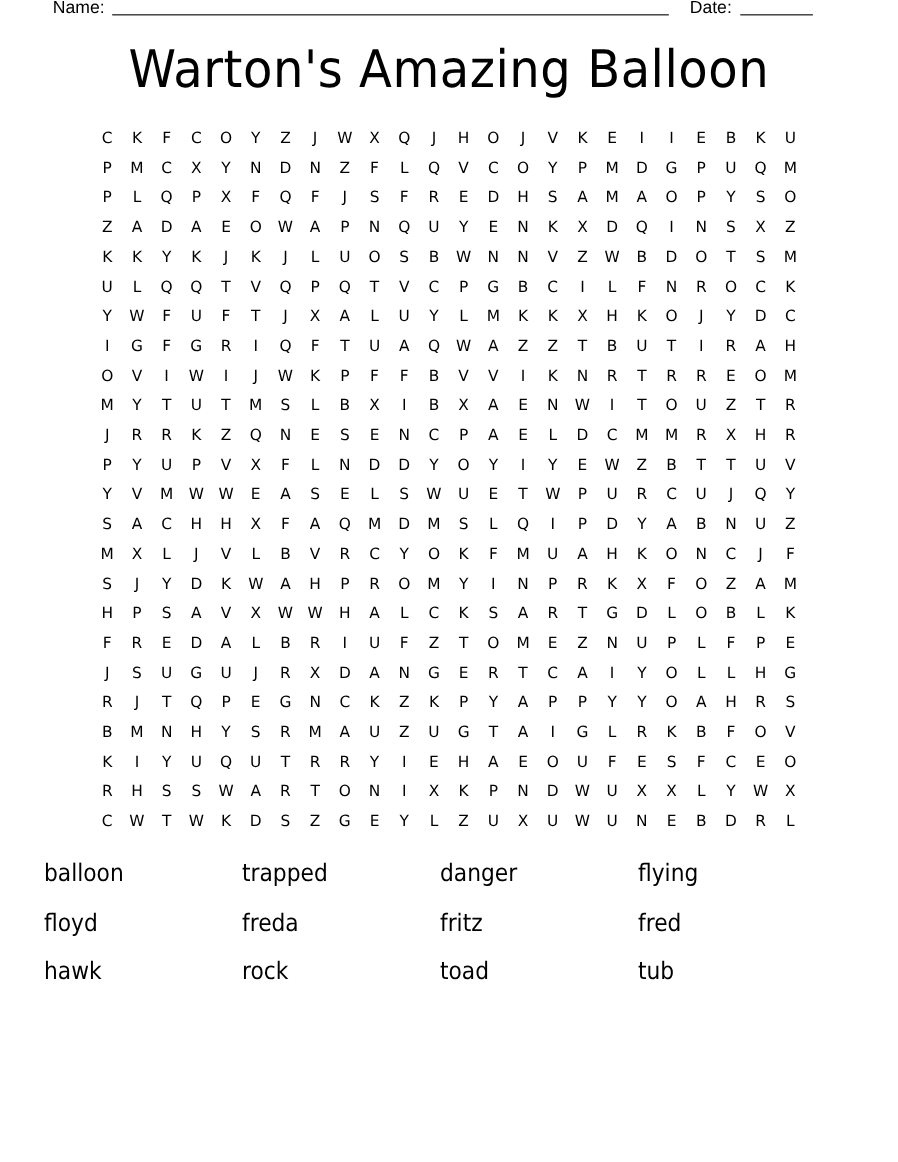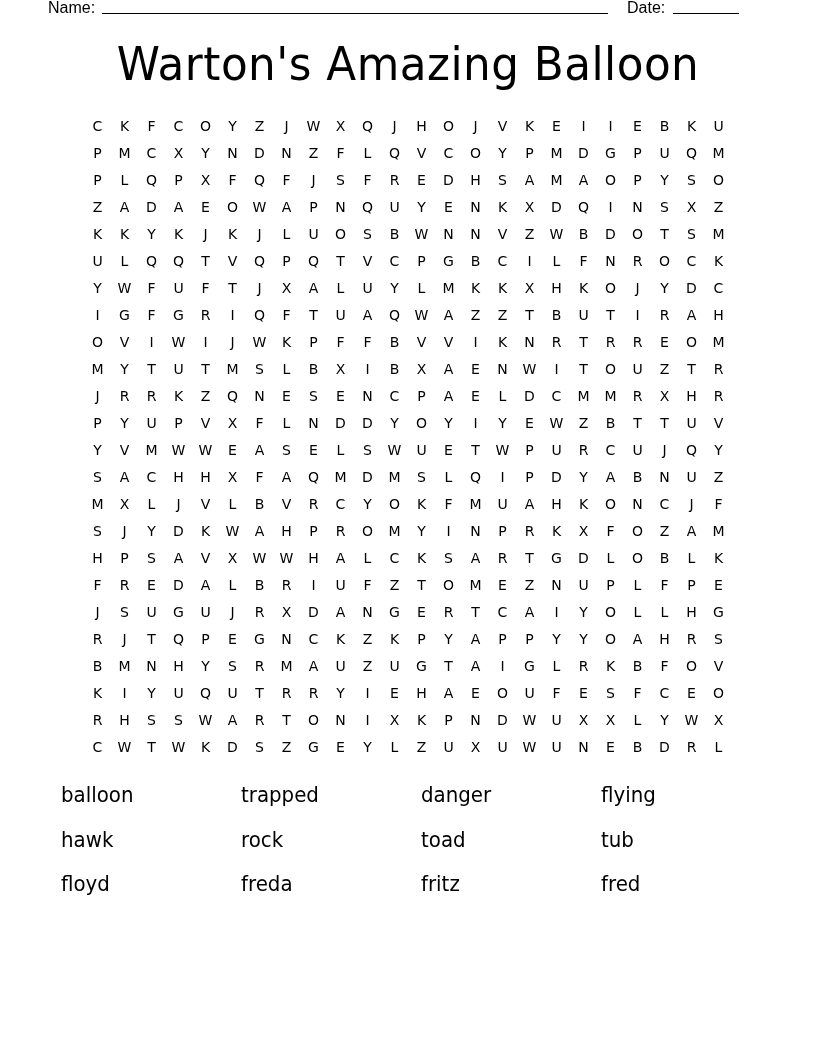--- a/index.html
+++ b/index.html
@@ -78,21 +78,21 @@
       width: 27px;
       height: 27px;
       line-height: 27px;
       text-align: center;
       font-family: "DejaVu Sans", sans-serif;
       font-size: 14px;
     }
     .word-list {
       position: absolute;
       top: 778px;
-      left: 61px;
+      left: 40px;
       width: 720px;
     }
     .word-row {
       display: flex;
       height: 44.5px;
     }
     .word {
       width: 180px;
       font-family: "DejaVu Sans", sans-serif;
       font-size: 22px;
@@ -741,24 +741,24 @@
   </div>
 
 <div class="word-list" id="word-list">
     <div class="word-row">
       <div class="word">balloon</div>
       <div class="word">trapped</div>
       <div class="word">danger</div>
       <div class="word">flying</div>
     </div>
     <div class="word-row">
+      <div class="word">floyd</div>
+      <div class="word">freda</div>
+      <div class="word">fritz</div>
+      <div class="word">fred</div>
+    </div>
+    <div class="word-row">
       <div class="word">hawk</div>
       <div class="word">rock</div>
       <div class="word">toad</div>
       <div class="word">tub</div>
     </div>
-    <div class="word-row">
-      <div class="word">floyd</div>
-      <div class="word">freda</div>
-      <div class="word">fritz</div>
-      <div class="word">fred</div>
-    </div>
   </div>
 
 </body></html>

